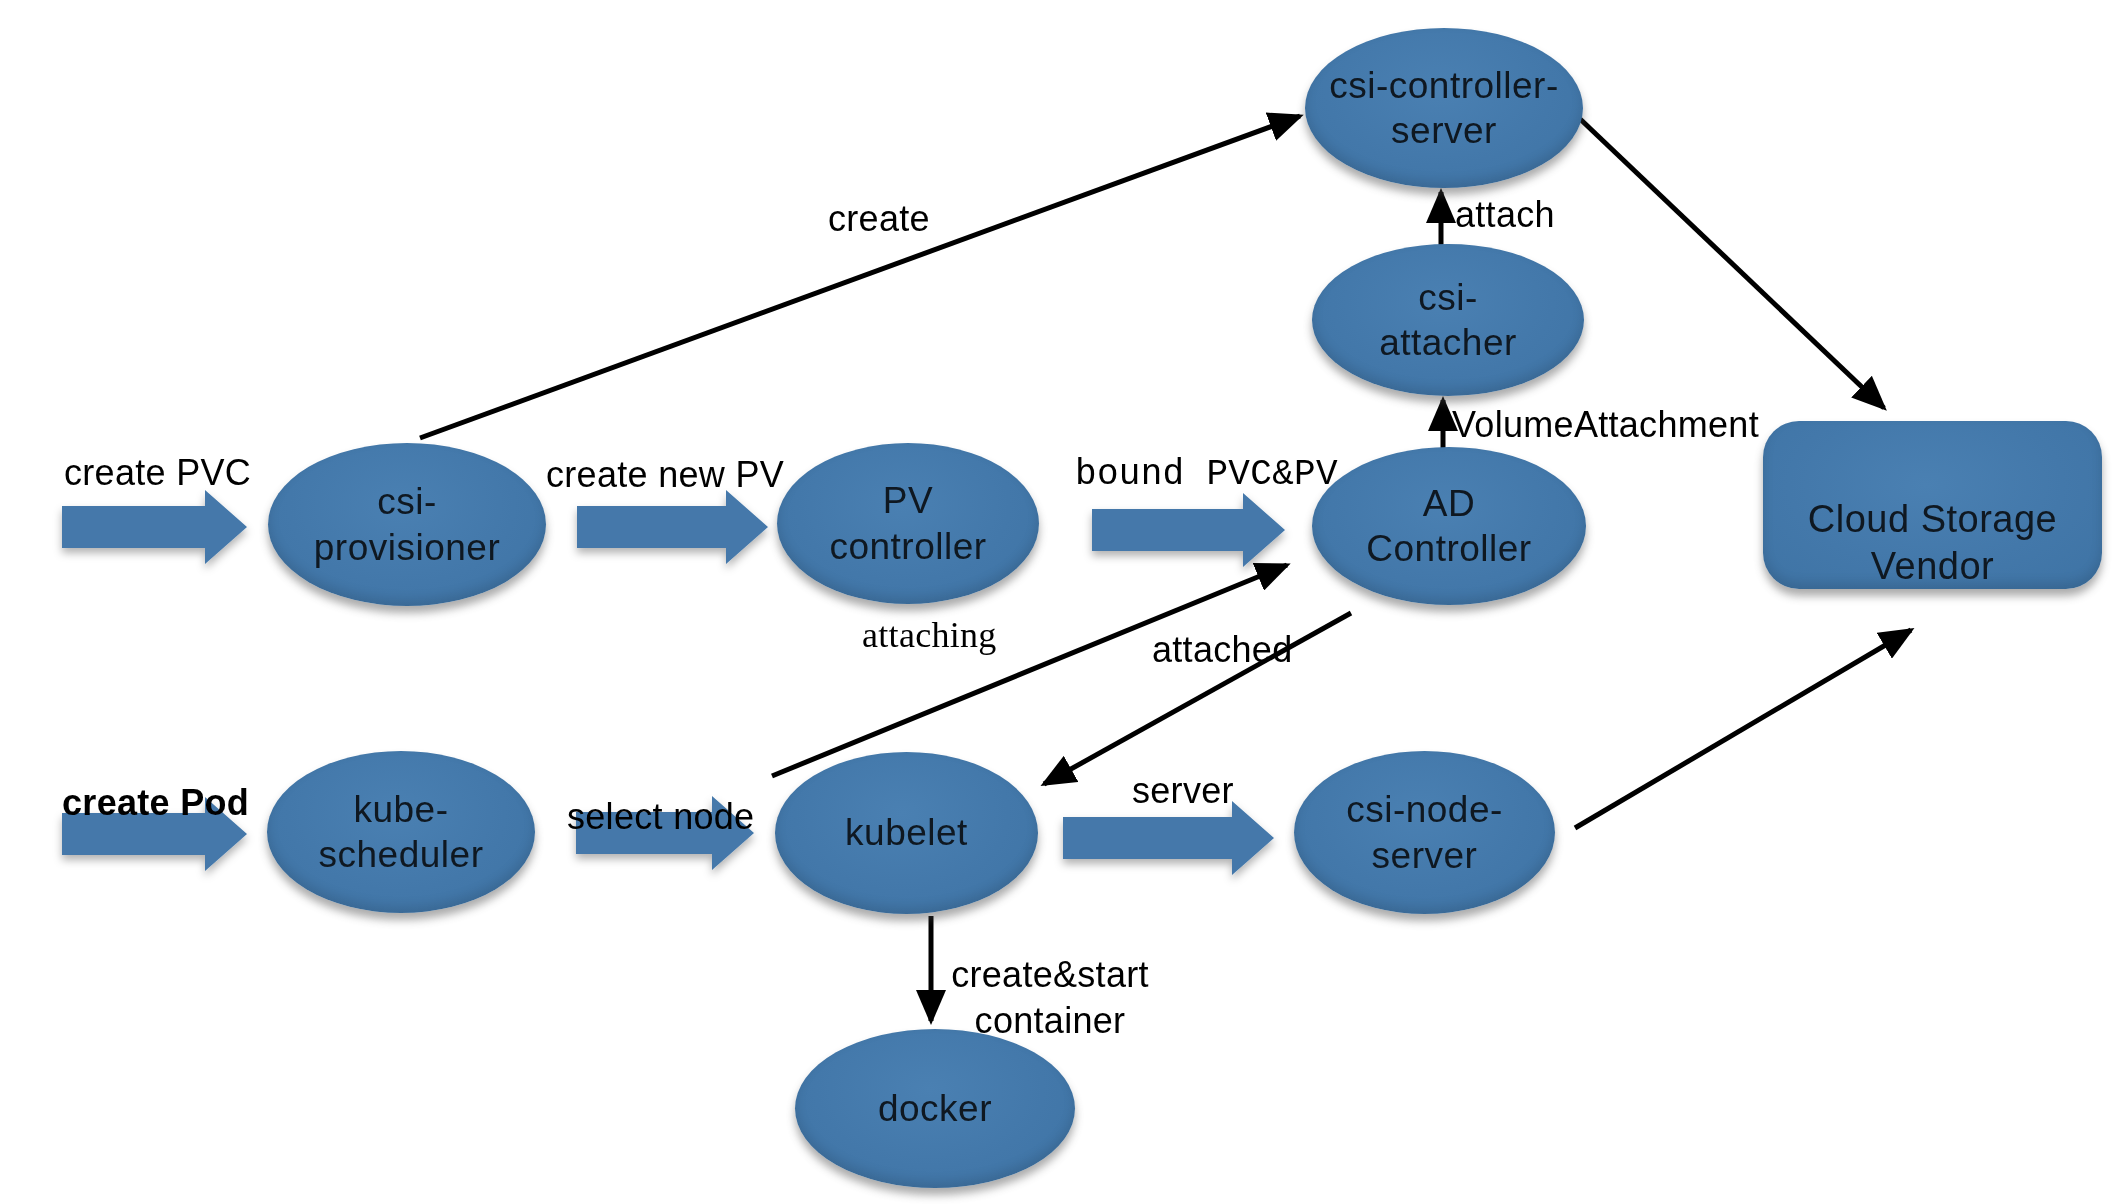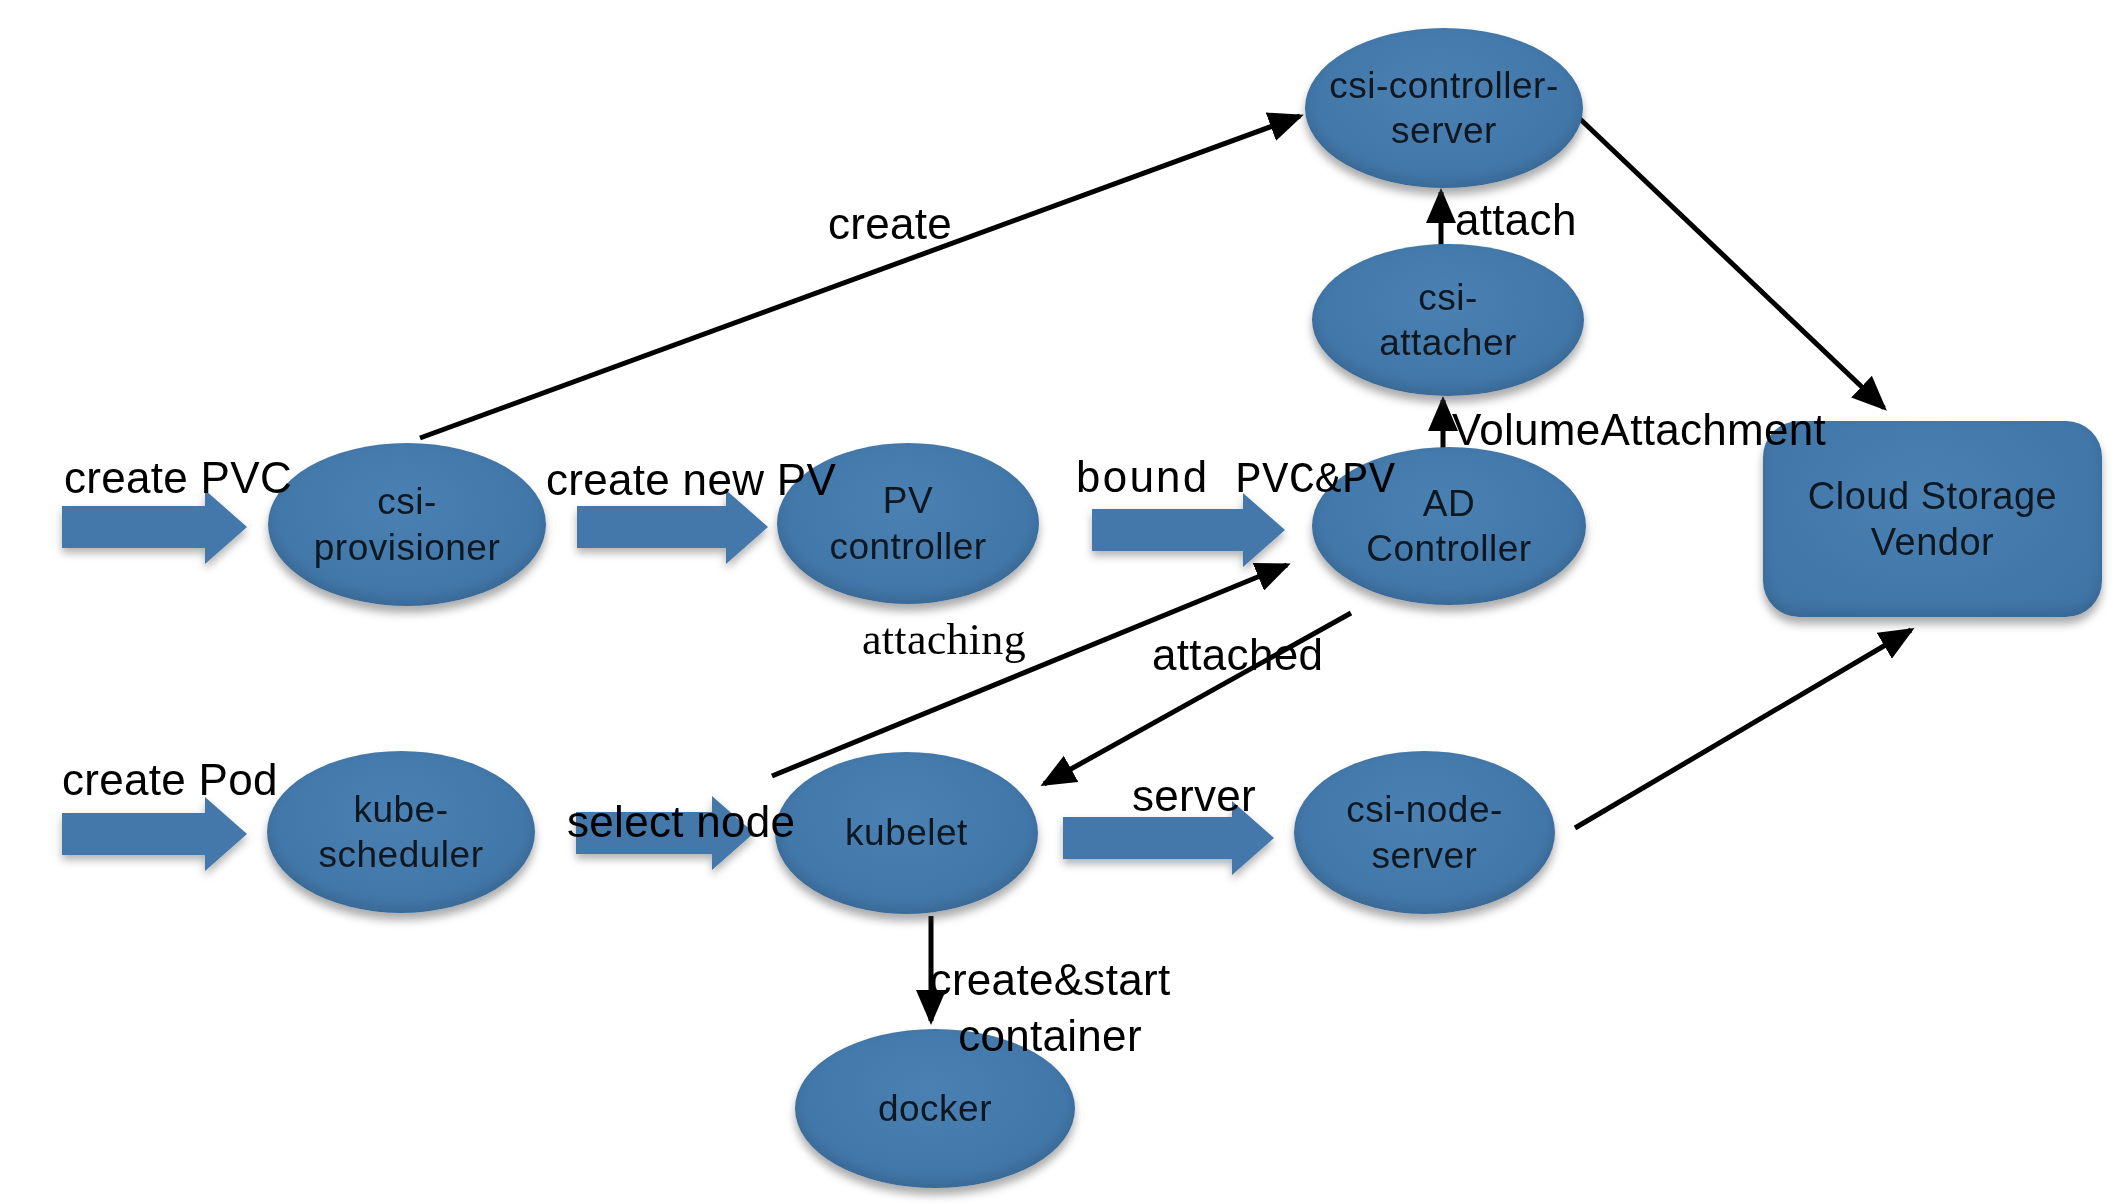--- a/index.html
+++ b/index.html
@@ -40,21 +40,21 @@
   }
   .roundrect {
     border-radius: 36px;
     background: radial-gradient(ellipse at 48% 38%, #4a80b2 0%, #4378aa 55%, #3e73a4 100%);
     box-shadow: 0 7px 9px rgba(70,70,70,0.45), inset 0 -6px 12px rgba(0,0,0,0.12);
     font-size: 38px;
   }
   .lbl {
     position: absolute;
     color: #000000;
-    font-size: 44px;
+    font-size: 36px;
     line-height: 1.28;
     white-space: pre-line;
     letter-spacing: 0.3px;
   }
   .lbl.center { text-align: center; }
   .blockarrow { fill: #4478AA; }
   .thinline { stroke: #000000; stroke-width: 5; fill: none; }
 </style>
 </head>
 <body>
@@ -96,21 +96,21 @@
   <div class="node ellipse" style="left:1312px; top:244px; width:272px; height:152px;">
     <span>csi-
 attacher</span>
   </div>
 
   <div class="node ellipse" style="left:1312px; top:447px; width:274px; height:158px;">
     <span>AD
 Controller</span>
   </div>
 
-  <div class="node roundrect" style="left:1763px; top:421px; width:339px; height:196px;">
+  <div class="node roundrect" style="left:1763px; top:421px; width:339px; height:168px;align-items:flex-end;">
     <span>Cloud Storage
 Vendor</span>
   </div>
 
   <div class="node ellipse" style="left:268px; top:443px; width:278px; height:163px;">
     <span>csi-
 provisioner</span>
   </div>
 
   <div class="node ellipse" style="left:777px; top:443px; width:262px; height:161px;">
@@ -137,19 +137,19 @@
   </div>
 
   <div class="lbl" style="left:64px;   top:450px;">create PVC</div>
   <div class="lbl" style="left:546px;  top:452px;">create new PV</div>
   <div class="lbl" style="left:1075px; top:452px;font-family:Liberation Mono, monospace;">bound PVC&amp;PV</div>
   <div class="lbl" style="left:828px;  top:196px;">create</div>
   <div class="lbl" style="left:1455px; top:192px;">attach</div>
   <div class="lbl" style="left:1452px; top:402px;">VolumeAttachment</div>
   <div class="lbl" style="left:862px;  top:612px;font-family:Liberation Serif, serif;">attaching</div>
   <div class="lbl" style="left:1152px; top:627px;">attached</div>
-  <div class="lbl" style="left:62px;   top:752px;">create Pod</div>
+  <div class="lbl" style="left:62px;   top:780px;font-weight:bold;">create Pod</div>
   <div class="lbl" style="left:567px;  top:760px;margin-top:34px;">select node</div>
   <div class="lbl" style="left:1132px; top:768px;">server</div>
   <div class="lbl center" style="left:925px; top:924px; width:250px;margin-top:28px;">create&amp;start
 container</div>
 
 </div>
 
 </body></html>

